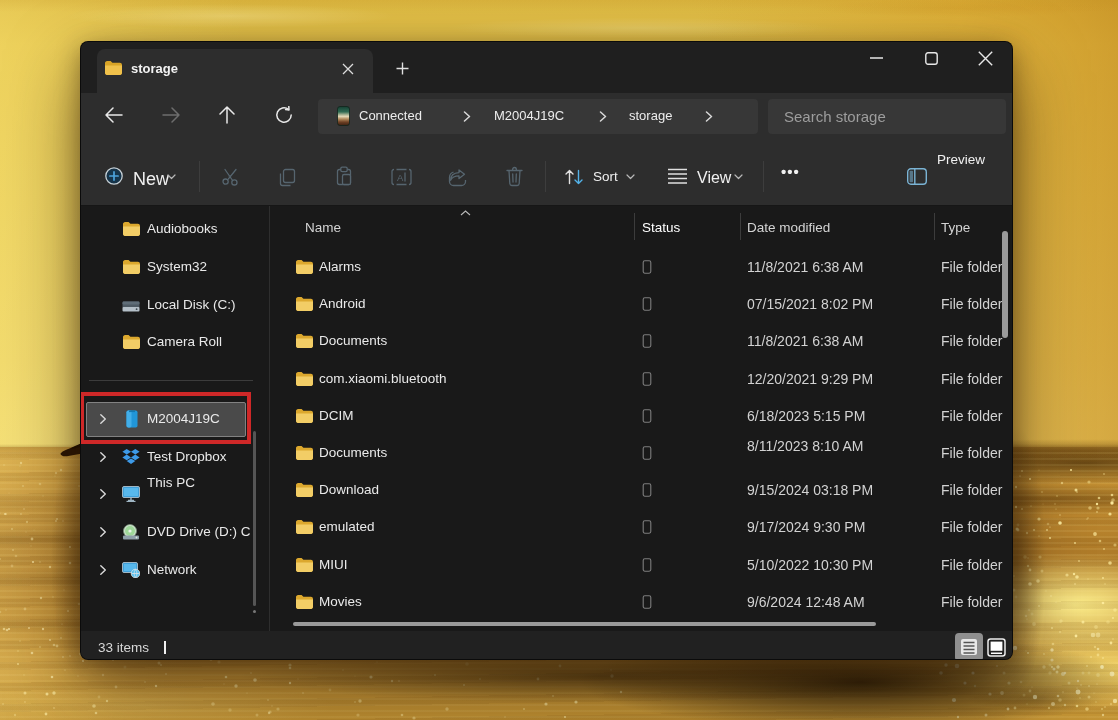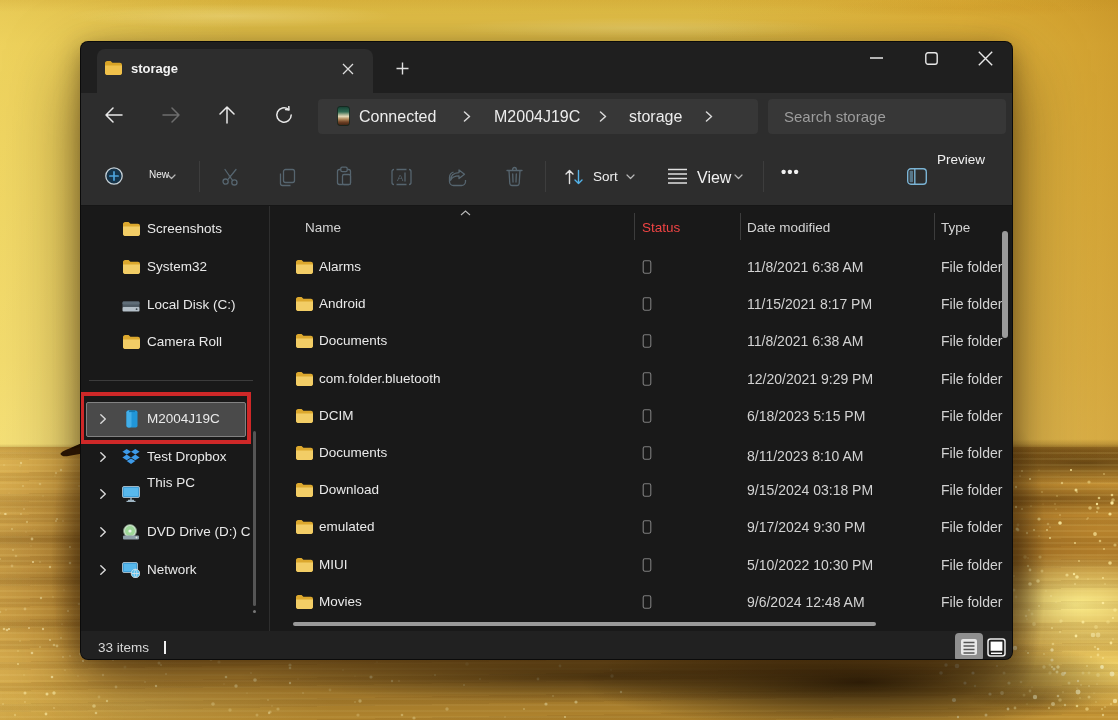--- a/index.html
+++ b/index.html
@@ -49,21 +49,21 @@
   
   #win{position:absolute;left:80px;top:41px;width:933px;height:619px;border-radius:8px;
     background:#191919;box-shadow:0 30px 70px rgba(40,20,0,0.55),0 6px 24px rgba(40,20,0,0.4);overflow:hidden;border:1px solid rgba(0,0,0,0.55);box-sizing:border-box;}
   #tabbar{position:absolute;left:0;top:0;width:100%;height:51px;background:#1f1f1f;}
   #tab{position:absolute;left:16px;top:7px;width:276px;height:44px;background:#2d2d2d;border-radius:8px 8px 0 0;}
   #navbar{position:absolute;left:0;top:51px;width:100%;height:54px;background:#2d2d2d;}
   #toolbar{position:absolute;left:0;top:105px;width:100%;height:59px;background:#2d2d2d;border-bottom:1px solid #161616;box-sizing:border-box;}
   #body{position:absolute;left:0;top:164px;width:100%;height:425px;background:#191919;}
   #statusbar{position:absolute;left:0;top:589px;width:100%;height:30px;background:#212121;}
   .pill{position:absolute;background:#373737;border-radius:4px;}
-  .crumbtxt{color:#ececec;font-size:16px;}
+  .crumbtxt{color:#ececec;font-size:13px;}
   .sep-v{position:absolute;width:1px;background:#3d3d3d;}
   .rowname{color:#e9e9e9;font-size:13.5px;white-space:nowrap;}
   .rowdate{color:#d2d2d2;font-size:14px;white-space:nowrap;}
   .rowtype{color:#d2d2d2;font-size:14px;white-space:nowrap;width:63px;overflow:hidden;}
 </style>
 </head>
 <body>
 <svg width="0" height="0" style="position:absolute">
     <defs>
   <g id="folderico">
@@ -495,21 +495,21 @@
     </svg>
 
   <div class="pill" style="left:687px;top:57px;width:238px;height:35px;"></div>
   <div class="abs" style="left:703px;top:66px;color:#9d9d9d;font-size:15px;">Search storage</div>
   <div id="toolbar"></div>
 
   <svg class="abs" style="left:24px;top:125px" width="18" height="18" viewBox="0 0 18 18">
       <circle cx="9" cy="9" r="8.2" fill="#16344a" stroke="#c4ced4" stroke-width="1.3"></circle>
       <path d="M9 4.9 V13.1 M4.9 9 H13.1" stroke="#4da3dc" stroke-width="1.7" stroke-linecap="round"></path>
     </svg>
-  <div class="abs" style="left:68px;top:127px;color:#f0f0f0;font-size:10px;">New</div>
+  <div class="abs" style="left:52px;top:127px;color:#f0f0f0;font-size:18px;">New</div>
   <svg class="abs" style="left:86px;top:132px" width="9" height="6" viewBox="0 0 9 6">
       <path d="M1 1 L4.5 4.5 L8 1" stroke="#b8b8b8" stroke-width="1.2" fill="none" stroke-linecap="round" stroke-linejoin="round"></path>
     </svg>
   <div class="sep-v" style="left:118px;top:119px;height:31px;"></div>
   <svg class="abs" style="left:140px;top:125px" width="20" height="20" viewBox="0 0 20 20">
       <g stroke="#56656f" stroke-width="1.3" fill="none" stroke-linecap="round">
         <circle cx="4.6" cy="14.6" r="2.6"></circle>
         <circle cx="13.4" cy="15.4" r="2.6"></circle>
         <path d="M6.6 12.8 L15 2.5 M11.6 13.5 L4.0 2.5 M8.1 8.9 L9.9 8.9"></path>
       </g>
@@ -574,21 +574,21 @@
   <div id="body"></div>
 
   <div class="sep-v" style="left:188px;top:164px;height:425px;background:#2e2e2e;"></div>
 
   <div class="abs" style="left:5px;top:360px;width:160px;height:35px;background:#4a4a4a;border:1px solid #828282;border-radius:2px;box-sizing:border-box;"></div>
   <div class="abs" style="left:-1px;top:350px;width:171px;height:52px;border:4px solid #cf2828;box-sizing:border-box;"></div>
   <div id="sidebar-items"></div>
   <svg class="abs" style="left:42px;top:180px" width="17" height="14" viewBox="0 0 17 14">
       <use href="#folderico"></use>
     </svg>
-  <div class="abs rowname" style="left:66px;top:179px;">Screenshots</div>
+  <div class="abs rowname" style="left:66px;top:179px;">Audiobooks</div>
   <svg class="abs" style="left:42px;top:218px" width="17" height="14" viewBox="0 0 17 14">
       <use href="#folderico"></use>
     </svg>
   <div class="abs rowname" style="left:66px;top:217px;">System32</div>
   <svg class="abs" style="left:41px;top:256px" width="18" height="15" viewBox="0 0 18 15">
     <rect x="0.5" y="3.5" width="17" height="6.5" rx="1.2" fill="#4e5a64"></rect>
     <rect x="0.5" y="3.5" width="17" height="3" rx="1.2" fill="#5f6d78"></rect>
     <rect x="0.5" y="9" width="17" height="4.5" rx="1" fill="#b4bfc8"></rect>
     <circle cx="14.6" cy="11.2" r="0.9" fill="#3f4a52"></circle>
   </svg>
@@ -653,21 +653,21 @@
   <div class="abs" style="left:8px;top:338px;width:164px;height:1px;background:#3c3c3c;"></div>
 
   <div class="abs" style="left:172px;top:389px;width:3px;height:175px;background:#555;border-radius:2px;"></div>
   <div class="abs" style="left:172px;top:568px;width:3px;height:3px;background:#777;border-radius:2px;"></div>
 
   <div class="abs" style="left:224px;top:178px;color:#d4d4d4;font-size:13.5px;">Name</div>
   <svg class="abs" style="left:379px;top:168px" width="11" height="6" viewBox="0 0 11 6">
       <path d="M1 5 L5.5 1 L10 5" stroke="#b8b8b8" stroke-width="1.1" fill="none"></path>
     </svg>
   <div class="sep-v" style="left:553px;top:171px;height:27px;background:#3c3c3c;"></div>
-  <div class="abs" style="left:561px;top:178px;color:#ef4444;font-size:13.5px;">Status</div>
+  <div class="abs" style="left:561px;top:178px;color:#ffffff;font-size:13.5px;">Status</div>
   <div class="sep-v" style="left:659px;top:171px;height:27px;background:#3c3c3c;"></div>
   <div class="abs" style="left:666px;top:178px;color:#d4d4d4;font-size:13.5px;">Date modified</div>
   <div class="sep-v" style="left:853px;top:171px;height:27px;background:#3c3c3c;"></div>
   <div class="abs" style="left:860px;top:178px;color:#d4d4d4;font-size:13.5px;">Type</div>
 
   <div id="rows"></div>
   <svg class="abs" style="left:215px;top:218px" width="17" height="14" viewBox="0 0 17 14">
       <use href="#folderico"></use>
     </svg>
   <div class="abs rowname" style="left:238px;top:217px;">Alarms</div>
@@ -676,35 +676,35 @@
     </svg>
   <div class="abs rowdate" style="left:666px;top:217px;">11/8/2021 6:38 AM</div>
   <div class="abs rowtype" style="left:860px;top:217px;">File folder</div>
   <svg class="abs" style="left:215px;top:255px" width="17" height="14" viewBox="0 0 17 14">
       <use href="#folderico"></use>
     </svg>
   <div class="abs rowname" style="left:238px;top:254px;">Android</div>
   <svg class="abs" style="left:561px;top:255px" width="10" height="14" viewBox="0 0 10 14">
       <rect x="1.2" y="0.8" width="7.6" height="12.4" rx="1.6" fill="none" stroke="#7d7d7d" stroke-width="1.1"></rect>
     </svg>
-  <div class="abs rowdate" style="left:666px;top:254px;">11/15/2021 8:17 PM</div>
+  <div class="abs rowdate" style="left:666px;top:254px;">07/15/2021 8:02 PM</div>
   <div class="abs rowtype" style="left:860px;top:254px;">File folder</div>
   <svg class="abs" style="left:215px;top:292px" width="17" height="14" viewBox="0 0 17 14">
       <use href="#folderico"></use>
     </svg>
   <div class="abs rowname" style="left:238px;top:291px;">Documents</div>
   <svg class="abs" style="left:561px;top:292px" width="10" height="14" viewBox="0 0 10 14">
       <rect x="1.2" y="0.8" width="7.6" height="12.4" rx="1.6" fill="none" stroke="#7d7d7d" stroke-width="1.1"></rect>
     </svg>
   <div class="abs rowdate" style="left:666px;top:291px;">11/8/2021 6:38 AM</div>
   <div class="abs rowtype" style="left:860px;top:291px;">File folder</div>
   <svg class="abs" style="left:215px;top:330px" width="17" height="14" viewBox="0 0 17 14">
       <use href="#folderico"></use>
     </svg>
-  <div class="abs rowname" style="left:238px;top:329px;">com.folder.bluetooth</div>
+  <div class="abs rowname" style="left:238px;top:329px;">com.xiaomi.bluetooth</div>
   <svg class="abs" style="left:561px;top:330px" width="10" height="14" viewBox="0 0 10 14">
       <rect x="1.2" y="0.8" width="7.6" height="12.4" rx="1.6" fill="none" stroke="#7d7d7d" stroke-width="1.1"></rect>
     </svg>
   <div class="abs rowdate" style="left:666px;top:329px;">12/20/2021 9:29 PM</div>
   <div class="abs rowtype" style="left:860px;top:329px;">File folder</div>
   <svg class="abs" style="left:215px;top:367px" width="17" height="14" viewBox="0 0 17 14">
       <use href="#folderico"></use>
     </svg>
   <div class="abs rowname" style="left:238px;top:366px;">DCIM</div>
   <svg class="abs" style="left:561px;top:367px" width="10" height="14" viewBox="0 0 10 14">
@@ -712,21 +712,21 @@
     </svg>
   <div class="abs rowdate" style="left:666px;top:366px;">6/18/2023 5:15 PM</div>
   <div class="abs rowtype" style="left:860px;top:366px;">File folder</div>
   <svg class="abs" style="left:215px;top:404px" width="17" height="14" viewBox="0 0 17 14">
       <use href="#folderico"></use>
     </svg>
   <div class="abs rowname" style="left:238px;top:403px;">Documents</div>
   <svg class="abs" style="left:561px;top:404px" width="10" height="14" viewBox="0 0 10 14">
       <rect x="1.2" y="0.8" width="7.6" height="12.4" rx="1.6" fill="none" stroke="#7d7d7d" stroke-width="1.1"></rect>
     </svg>
-  <div class="abs rowdate" style="left:666px;top:406px;">8/11/2023 8:10 AM</div>
+  <div class="abs rowdate" style="left:666px;top:396px;">8/11/2023 8:10 AM</div>
   <div class="abs rowtype" style="left:860px;top:403px;">File folder</div>
   <svg class="abs" style="left:215px;top:441px" width="17" height="14" viewBox="0 0 17 14">
       <use href="#folderico"></use>
     </svg>
   <div class="abs rowname" style="left:238px;top:440px;">Download</div>
   <svg class="abs" style="left:561px;top:441px" width="10" height="14" viewBox="0 0 10 14">
       <rect x="1.2" y="0.8" width="7.6" height="12.4" rx="1.6" fill="none" stroke="#7d7d7d" stroke-width="1.1"></rect>
     </svg>
   <div class="abs rowdate" style="left:666px;top:440px;">9/15/2024 03:18 PM</div>
   <div class="abs rowtype" style="left:860px;top:440px;">File folder</div>

